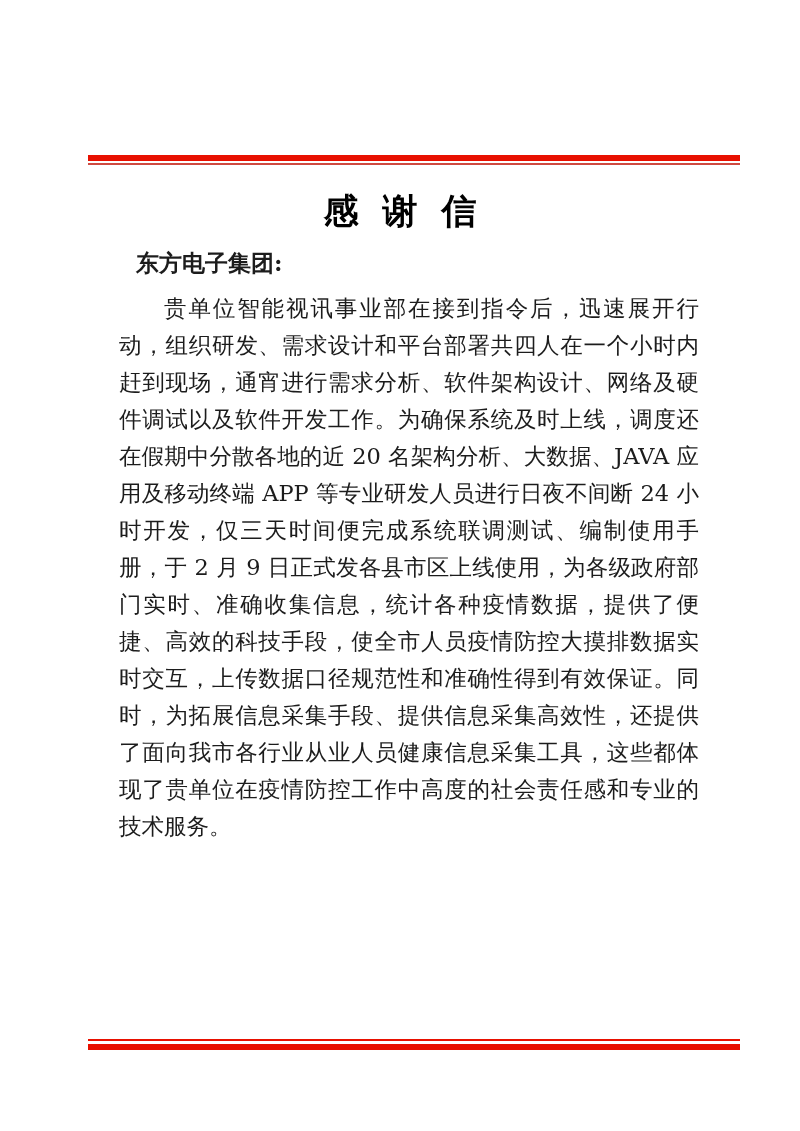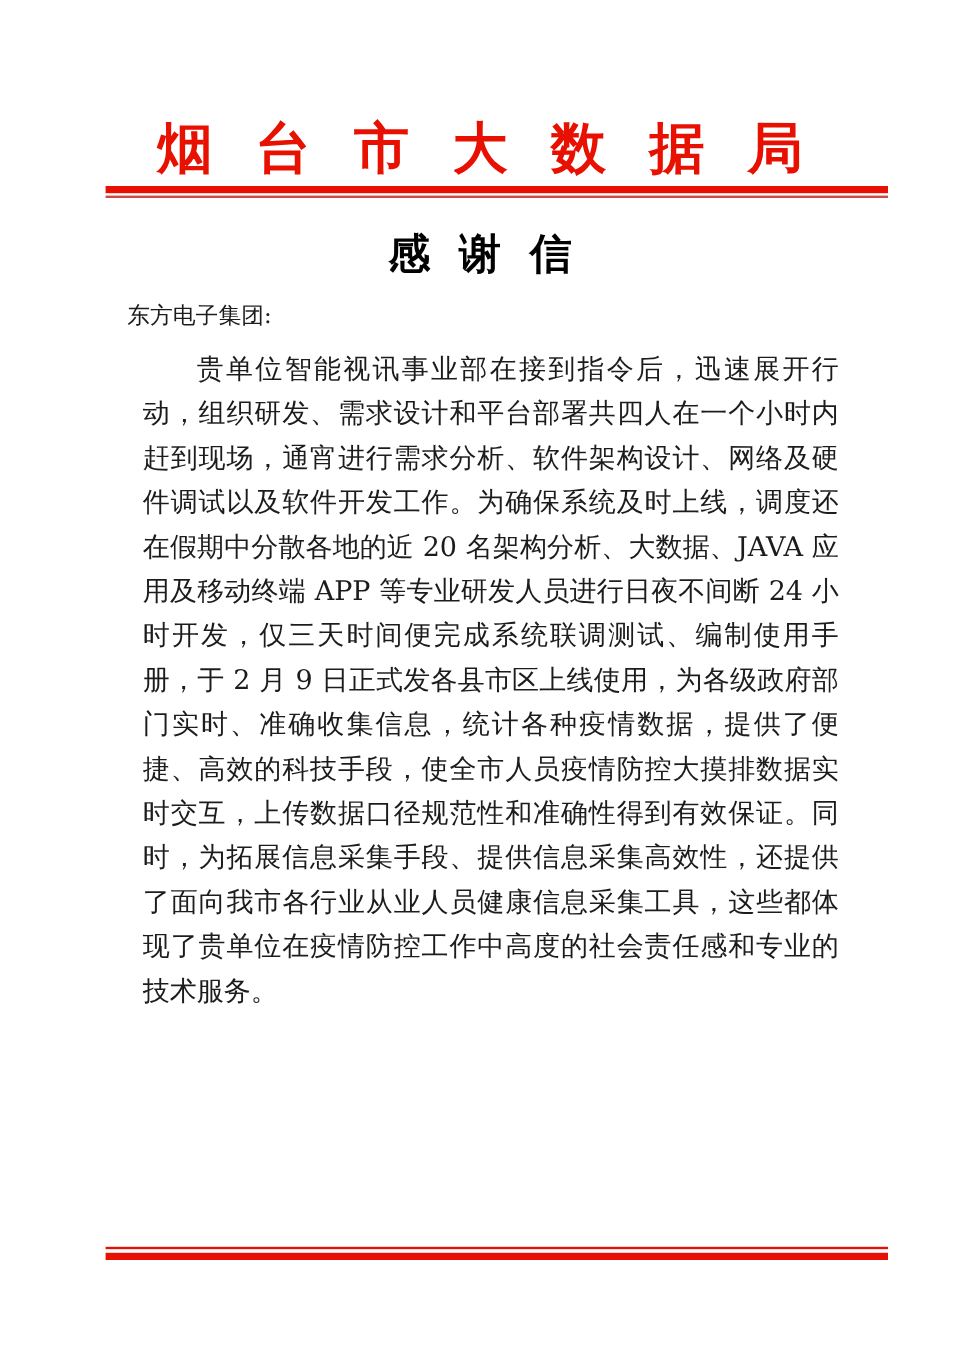--- a/index.html
+++ b/index.html
@@ -58,24 +58,25 @@
     color: #000000;
     letter-spacing: 24px;
     padding-left: 24px;
     box-sizing: border-box;
     white-space: nowrap;
   }
   
   .salutation {
     position: absolute;
     top: 248px;
-    left: 106px;
-    font-size: 19px;
+    left: 136px;
+    font-size: 23px;
     line-height: 30px;
     color: #1c1c1c;
+    font-weight: bold;
   }
   
   .letter-body {
     position: absolute;
     top: 290px;
     left: 119px;
     width: 580px;
     font-size: 22.5px;
     line-height: 37px;
     text-align: justify;
@@ -85,21 +86,20 @@
     margin: 0;
     padding: 0;
     text-indent: 2em;
   }
 </style>
 </head>
 <body>
 
 <div class="page">
 
-  <div class="letterhead">烟台市大数据局</div>
 
   <div class="rule rule-top">
     <div class="rule-thick"></div>
     <div class="rule-gap"></div>
     <div class="rule-thin"></div>
   </div>
 
   <h1 class="doc-title">感谢信</h1>
 
   <div class="salutation">东方电子集团:</div>

